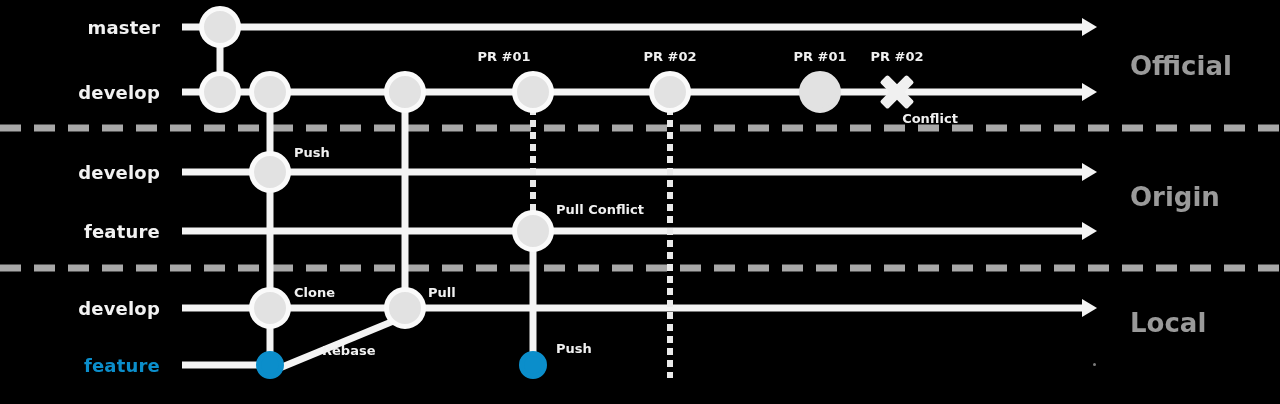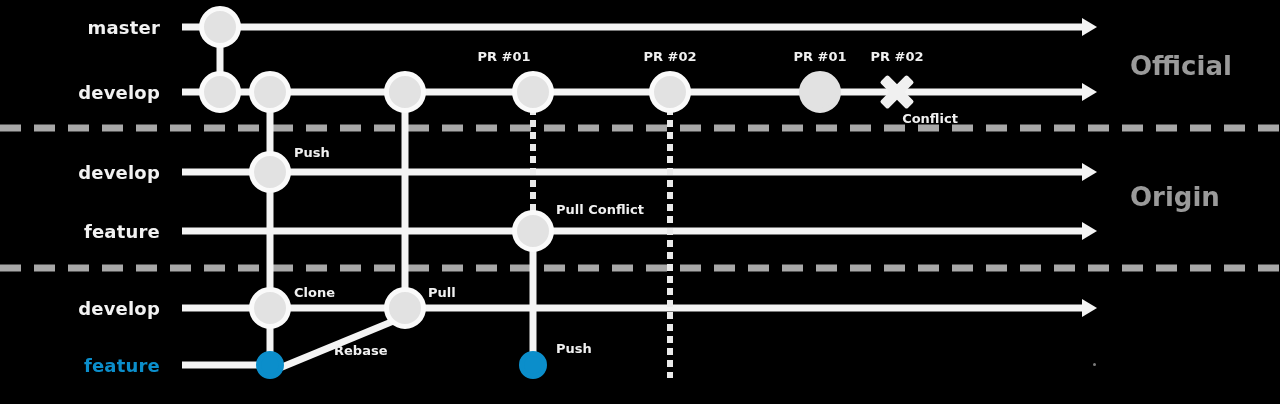--- a/index.html
+++ b/index.html
@@ -98,18 +98,19 @@
     </div>
     <div class="pr-label" style="left: 930px; top: 118px;">Conflict</div>
     <div class="pr-label" style="left: 504px; top: 56px;">PR #01</div>
     <div class="pr-label" style="left: 670px; top: 56px;">PR #02</div>
     <div class="pr-label" style="left: 820px; top: 56px;">PR #01</div>
     <div class="pr-label" style="left: 897px; top: 56px;">PR #02</div>
     <div class="anno" style="left: 294px; top: 152px;">Push</div>
     <div class="anno" style="left: 556px; top: 209px;">Pull Conflict</div>
     <div class="anno" style="left: 294px; top: 292px;">Clone</div>
     <div class="anno" style="left: 428px; top: 292px;">Pull</div>
-    <div class="anno" style="left: 334px; top: 350px;">Rebase</div>
+    <div class="anno" style="left: 322px; top: 350px;">Rebase</div>
     <div class="anno" style="left: 556px; top: 348px;">Push</div>
     <div class="zone-label" style="left: 1130px; top: 66px;">Official</div>
     <div class="zone-label" style="left: 1130px; top: 197px;">Origin</div>
+    <div class="zone-label" style="left: 1130px; top: 323px;">Local</div>
     <div class="dot-tiny" style="left: 1093px; top: 363px;"></div>
   </div>
 
 </body></html>

